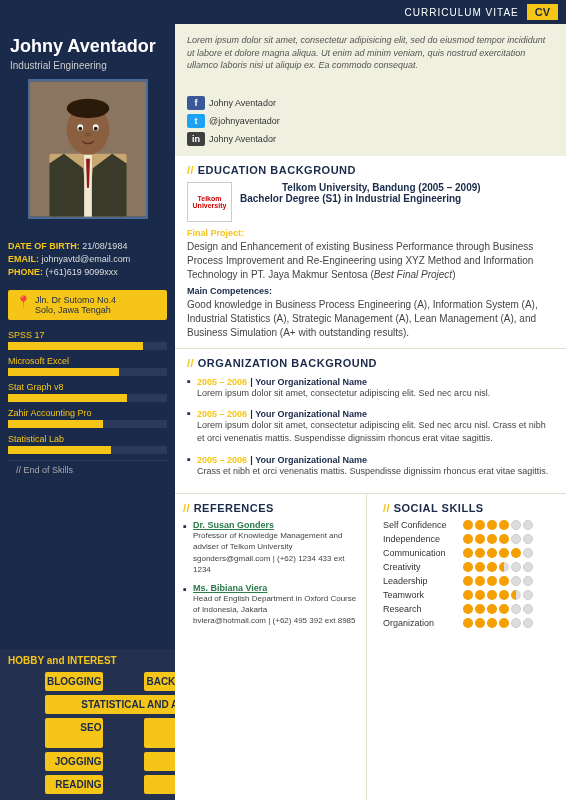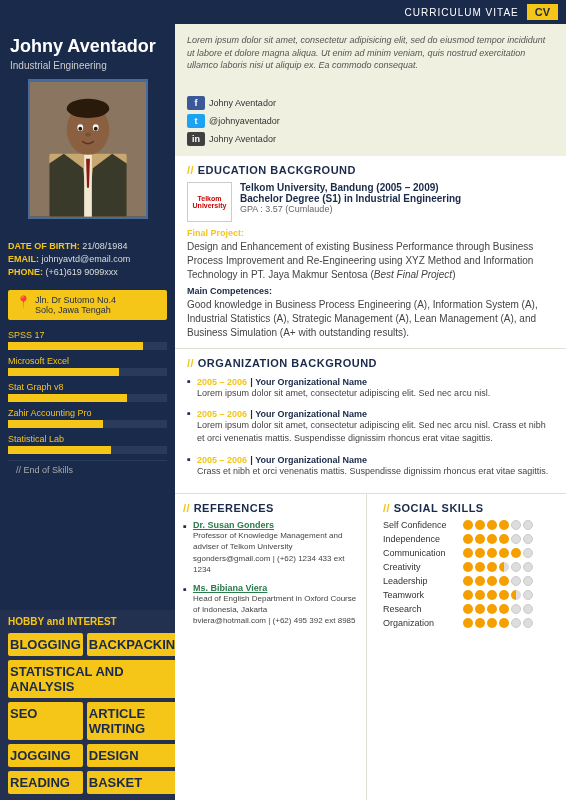--- a/index.html
+++ b/index.html
@@ -154,25 +154,26 @@
       margin-bottom: 6px;
     }
     .hobby-grid {
       display: grid;
       grid-template-columns: 1fr 1fr;
       gap: 4px;
     }
     .hobby-tag {
       background: #f5c518;
       color: #1a2a4a;
-      text-align: left;
+      text-align: right;
       padding: 4px 2px;
-      font-size: 13px;
+      font-size: 10px;
       font-weight: bold;
       border-radius: 2px;
+      margin-left: 37px;
     }
     .hobby-tag.full {
       grid-column: span 2;
     }
 
     
     .content {
       flex: 1;
       background: #fff;
       overflow: hidden;
@@ -257,20 +258,21 @@
       color: #cc0000;
       font-weight: bold;
       text-align: center;
       flex-shrink: 0;
       padding: 2px;
     }
     .edu-details h3 {
       font-size: 10px;
       font-weight: bold;
       color: #1a2a4a;
+      margin-left: 42px;
     }
     .edu-details h4 {
       font-size: 10px;
       font-weight: bold;
       color: #1a2a4a;
     }
     .edu-details .gpa {
       font-size: 9px;
       color: #666;
     }
@@ -529,21 +531,20 @@
 
     <div class="section">
       <div class="section-title">EDUCATION BACKGROUND</div>
       <div class="edu-row">
         <div class="edu-logo">
           <span style="color:#cc0000;font-size:7px;font-weight:bold;text-align:center;">Telkom<br>University</span>
         </div>
         <div class="edu-details">
           <h3>Telkom University, Bandung (2005 – 2009)</h3>
           <h4>Bachelor Degree (S1) in Industrial Engineering</h4>
-          <div class="gpa">GPA : 3.57 (Cumlaude)</div>
         </div>
       </div>
       <div class="edu-project-title">Final Project:</div>
       <p class="edu-text">Design and Enhancement of existing Business Performance through Business Process Improvement and Re-Engineering using XYZ Method and Information Technology in PT. Jaya Makmur Sentosa (<em>Best Final Project</em>)</p>
       <div class="main-competences-title">Main Competences:</div>
       <p class="edu-text">Good knowledge in Business Process Engineering (A), Information System (A), Industrial Statistics (A), Strategic Management (A), Lean Management (A), and Business Simulation (A+ with outstanding results).</p>
     </div>
 
     <div class="section">
       <div class="section-title">ORGANIZATION BACKGROUND</div>

